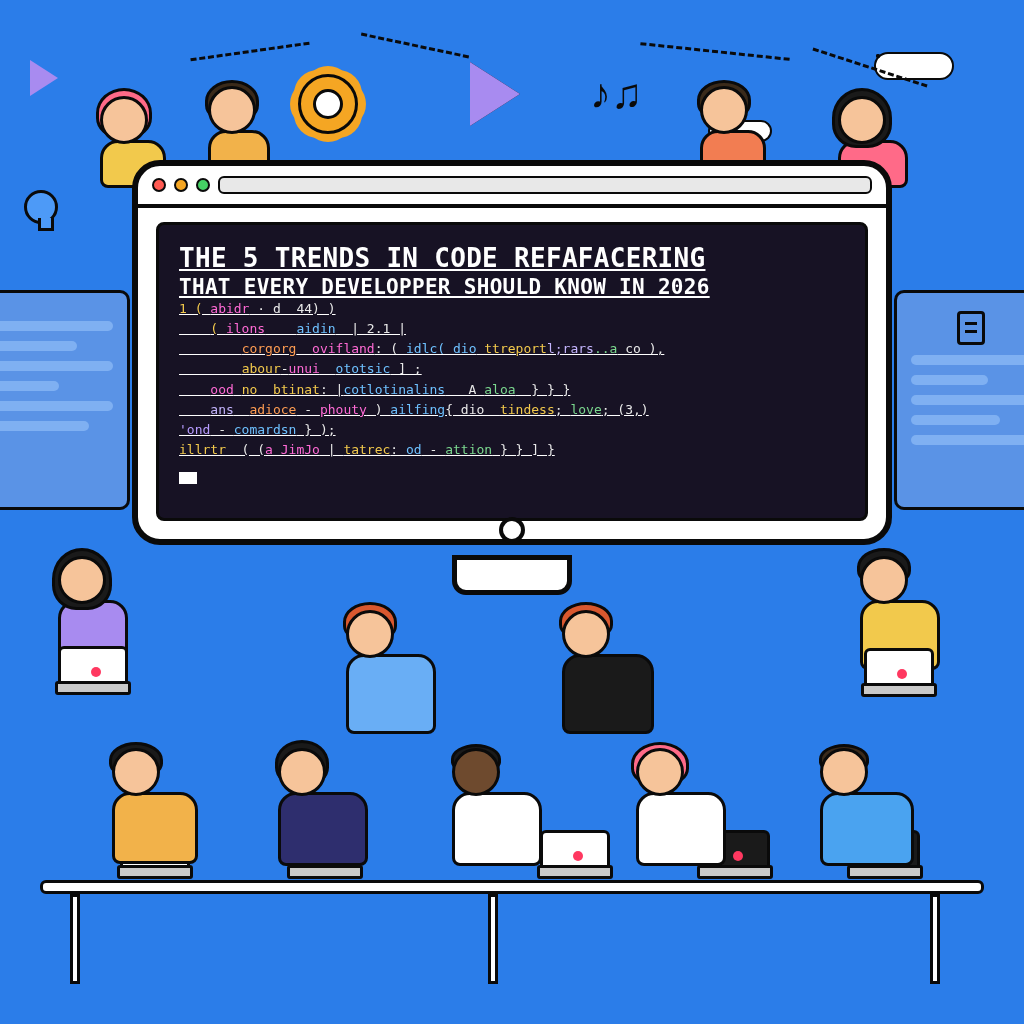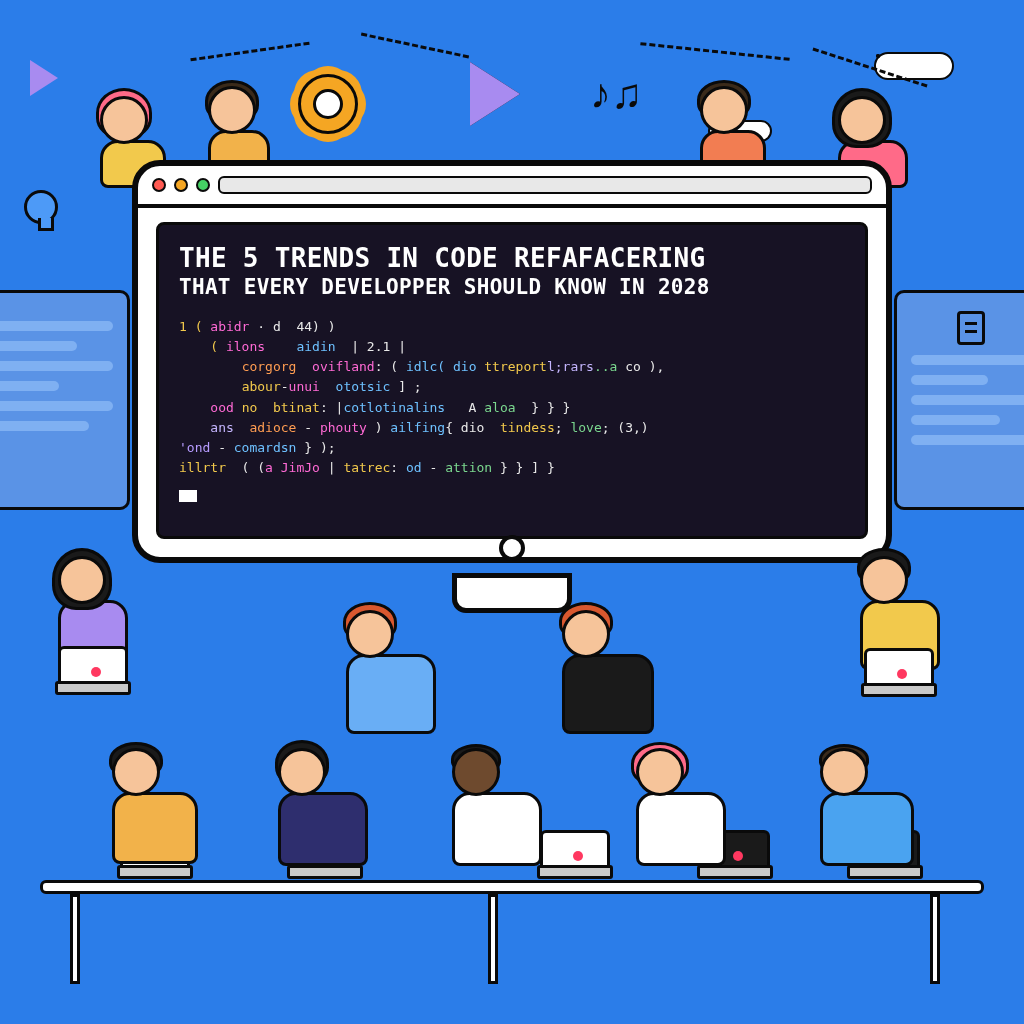--- a/index.html
+++ b/index.html
@@ -125,26 +125,27 @@
     border-radius:22px 22px 0 0;
   }
   .tlight{width:14px;height:14px;border-radius:50%;border:2px solid #0a0a0a;}
   .tl-r{background:#ff5a52;} .tl-y{background:#f5a623;} .tl-g{background:#45d064;}
   .addr{flex:1;height:18px;background:#e8e8e8;border:2px solid #0a0a0a;border-radius:6px;}
 
   .editor{
     margin:14px 18px 0; background:#171224; border:3px solid #0a0a0a;
     border-radius:8px; padding:18px 20px 30px; color:#fff;
     font-family:"Consolas","Menlo",monospace;
+    text-decoration:underline;
   }
   .title-line{ color:#fff; font-weight:600; letter-spacing:.3px; }
   .tl1{ font-size:26px; }
   .tl2{ font-size:21px; margin-top:2px; }
 
-  .code-rows{ margin-top:18px; font-size:13px; line-height:1.55; white-space:pre; }
+  .code-rows{ font-size:13px; line-height:1.55; white-space:pre; }
   .cursor{
     display:inline-block;width:18px;height:12px;background:#fff;margin-top:12px;
   }
 
   
   .c-y{color:#f2c94c;} .c-p{color:#ff6ad5;} .c-b{color:#6ec1ff;}
   .c-g{color:#7bd88f;} .c-o{color:#ff9d52;} .c-r{color:#c4b5fd;}
   .c-w{color:#e9e9e9;} .c-pu{color:#b79cff;}
 
   
@@ -221,21 +222,21 @@
 <div class="monitor">
   <div class="browser-bar">
     <span class="tlight tl-r"></span>
     <span class="tlight tl-y"></span>
     <span class="tlight tl-g"></span>
     <span class="addr"></span>
   </div>
 
   <div class="editor">
     <div class="title-line tl1">THE 5 TRENDS IN CODE REFAFACERING</div>
-    <div class="title-line tl2">THAT EVERY DEVELOPPER SHOULD KNOW IN 2028</div>
+    <div class="title-line tl2">THAT EVERY DEVELOPPER SHOULD KNOW IN 2026</div>
 
     <div id="code" class="code-rows"><div><span></span><span class="c-y">1 ( </span><span class="c-p">abidr</span><span class="c-w"> · d  44) )</span></div><div><span>    </span><span class="c-y">( </span><span class="c-p">ilons</span><span class="c-w">    </span><span class="c-b">aidin</span><span class="c-w">  | 2.1 |</span></div><div><span>        </span><span class="c-o">corgorg</span><span class="c-w">  </span><span class="c-p">ovifland</span><span class="c-w">: ( </span><span class="c-b">idlc( dio</span><span class="c-y"> ttreport</span><span class="c-r">l;rars</span><span class="c-g">..a</span><span class="c-w"> co ),</span></div><div><span>        </span><span class="c-y">abour</span><span class="c-w">-</span><span class="c-p">unui</span><span class="c-w">  </span><span class="c-b">ototsic</span><span class="c-w"> ] ;</span></div><div><span>    </span><span class="c-p">ood</span><span class="c-w"> </span><span class="c-y">no  btinat</span><span class="c-w">: |</span><span class="c-b">cotlotinalins</span><span class="c-w">   A </span><span class="c-g">aloa</span><span class="c-w">  } } }</span></div><div><span>    </span><span class="c-r">ans</span><span class="c-w">  </span><span class="c-o">adioce</span><span class="c-w"> - </span><span class="c-p">phouty</span><span class="c-w"> ) </span><span class="c-b">ailfing</span><span class="c-w">{ dio  </span><span class="c-y">tindess</span><span class="c-w">; </span><span class="c-g">love</span><span class="c-w">; (3,)</span></div><div><span></span><span class="c-pu">'ond</span><span class="c-w"> - </span><span class="c-b">comardsn</span><span class="c-w"> } );</span></div><div><span></span><span class="c-y">illrtr</span><span class="c-w">  ( (</span><span class="c-p">a JimJo</span><span class="c-w"> | </span><span class="c-y">tatrec</span><span class="c-w">: </span><span class="c-b">od</span><span class="c-w"> - </span><span class="c-g">attion</span><span class="c-w"> } } ] }</span></div></div>
     <span class="cursor"></span>
   </div>
 
   <div class="home-btn"></div>
   <div class="stand"></div>
 </div>
 
 <div class="person" style="left:58px; top:556px;">

